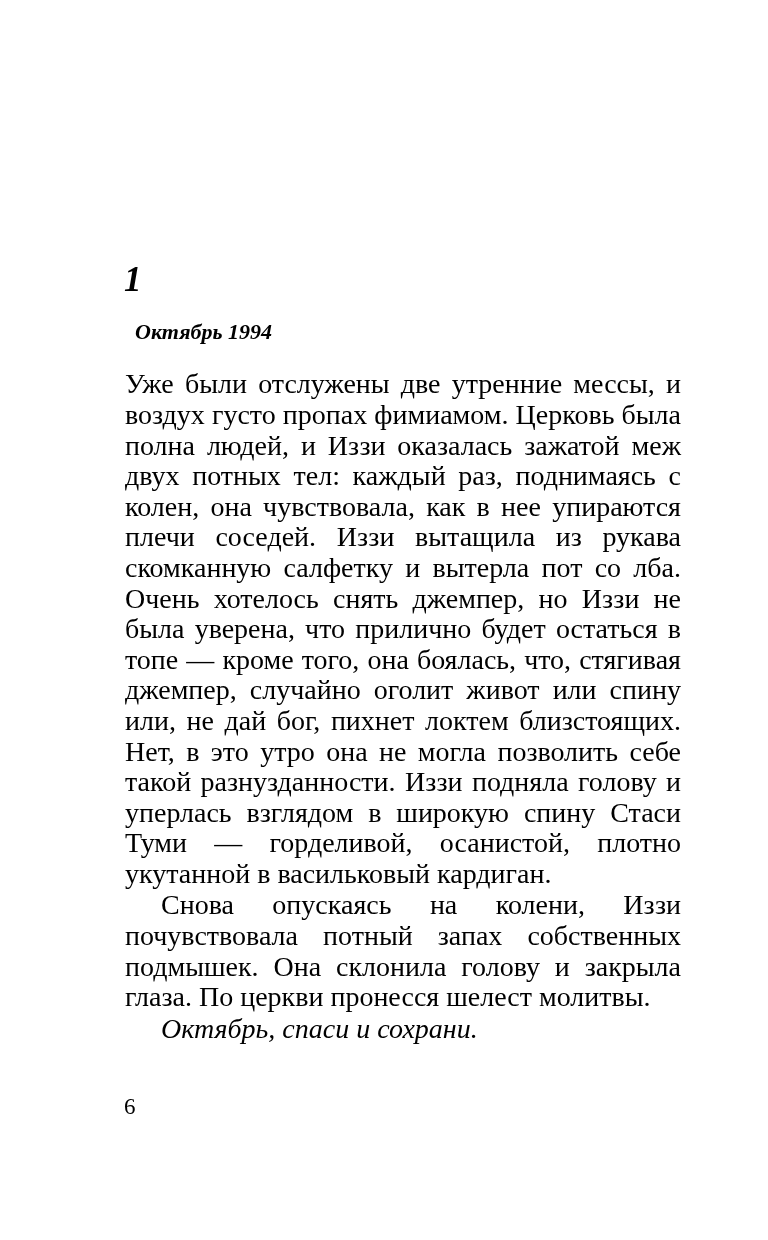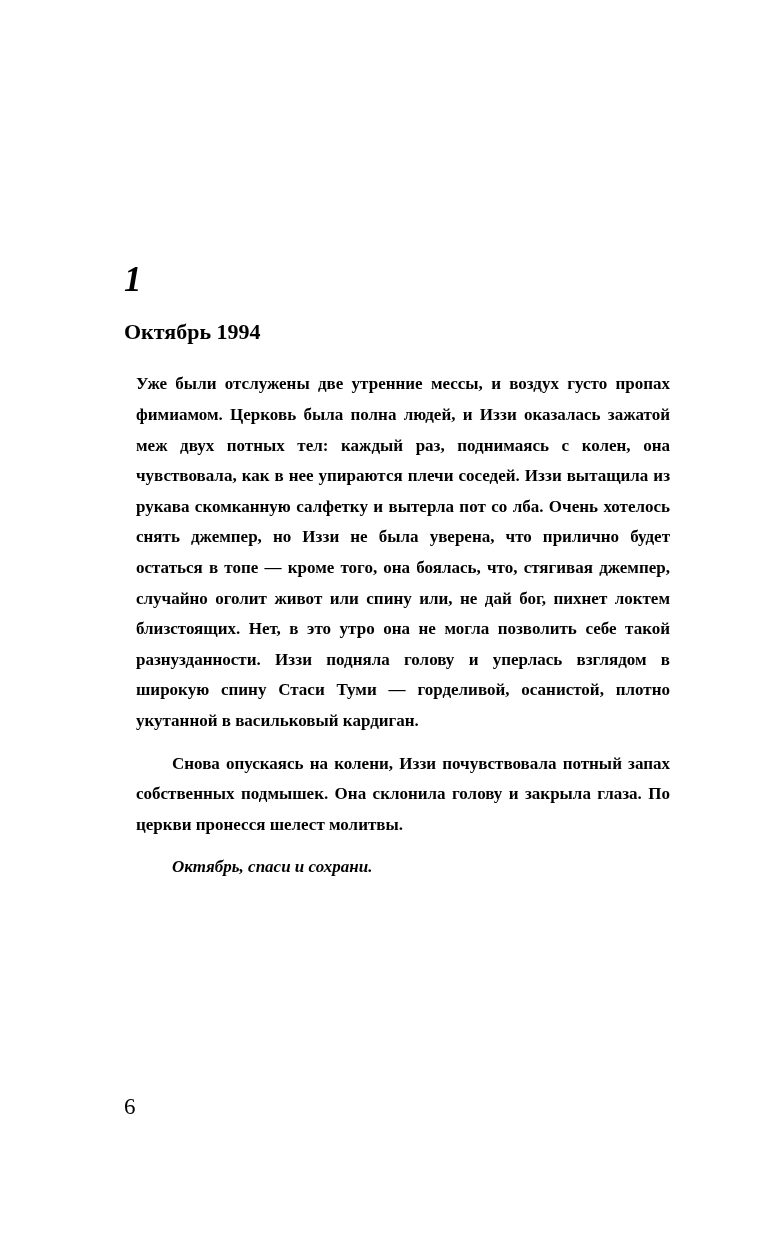--- a/index.html
+++ b/index.html
@@ -32,32 +32,32 @@
   .chapter-number {
     font-size: 35px;
     font-weight: 700;
     font-style: italic;
     line-height: 1.0;
     margin: 0 0 22px 0;
     letter-spacing: 0px;
   }
   .date-line {
     font-size: 22px;
+    font-style: italic;
     font-weight: 700;
-    margin: 0 0 24px 0;
+    margin: 0 0 24px 11px;
     line-height: 1.2;
   }
   p.body-par {
-    font-size: 17px;
+    font-size: 28px;
     line-height: 30.6px;
-    margin: 12px;
+    margin: 1px;
     text-align: justify;
     text-justify: inter-word;
     hyphens: manual;
-    font-weight: bold;
   }
   p.indent {
     text-indent: 36px;
   }
   p.italic-line {
     font-style: italic;
     text-indent: 36px;
   }
   .folio {
     position: absolute;

